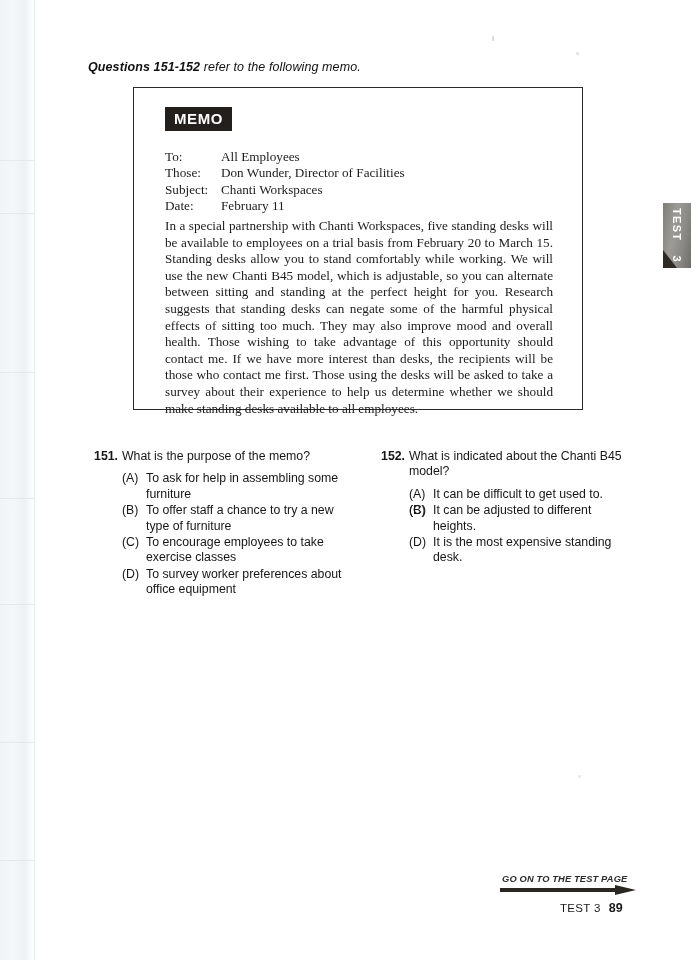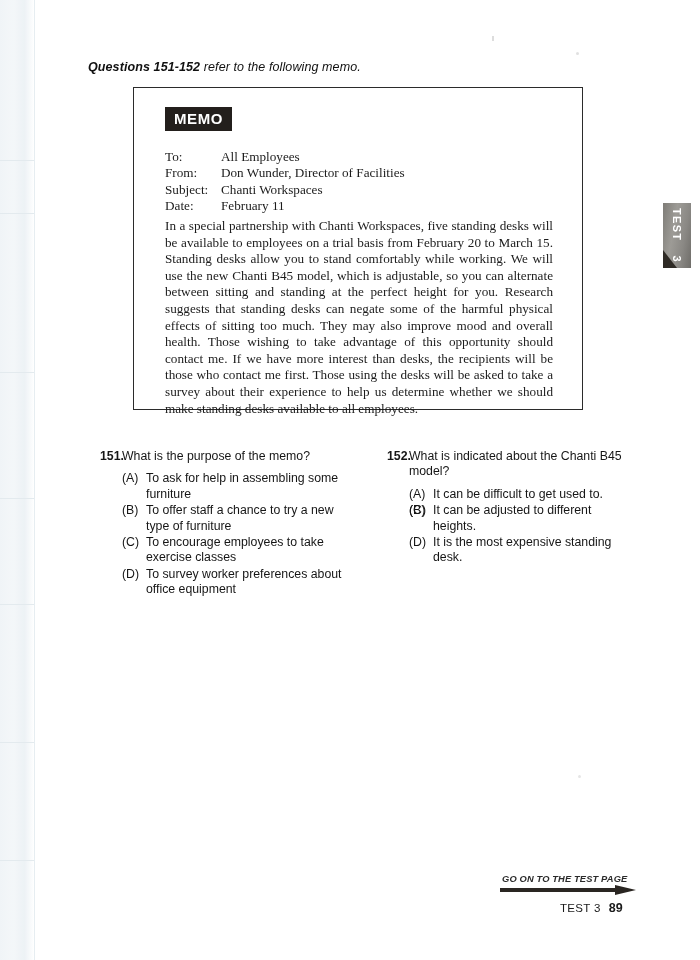--- a/index.html
+++ b/index.html
@@ -128,24 +128,24 @@
   #question-151 { left: 88px;  top: 449px; width: 268px; }
   #question-152 { left: 375px; top: 449px; width: 262px; }
 
   .q-stem {
     position: relative;
     padding-left: 34px;
     margin-bottom: 7px;
   }
   .q-num {
     position: absolute;
-    left: 12px; top: 0;
+    left: 0; top: 0;
     font-weight: bold;
     width: 30px;
-    text-align: left;
+    text-align: right;
   }
   .q-text { display: block; }
 
   .q-options { padding-left: 34px; }
   .q-option {
     position: relative;
     padding-left: 24px;
     margin-bottom: 1px;
   }
   .q-letter {
@@ -260,21 +260,21 @@
   <div id="memo-badge">MEMO</div>
 
   <div id="memo-fields">
     <table>
       <tbody>
         <tr>
           <td class="lbl">To:</td>
           <td class="val">All Employees</td>
         </tr>
         <tr>
-          <td class="lbl">From:</td>
+          <td class="lbl">Those:</td>
           <td class="val">Don Wunder, Director of Facilities</td>
         </tr>
         <tr>
           <td class="lbl">Subject:</td>
           <td class="val">Chanti Workspaces</td>
         </tr>
         <tr>
           <td class="lbl">Date:</td>
           <td class="val">February 11</td>
         </tr>

